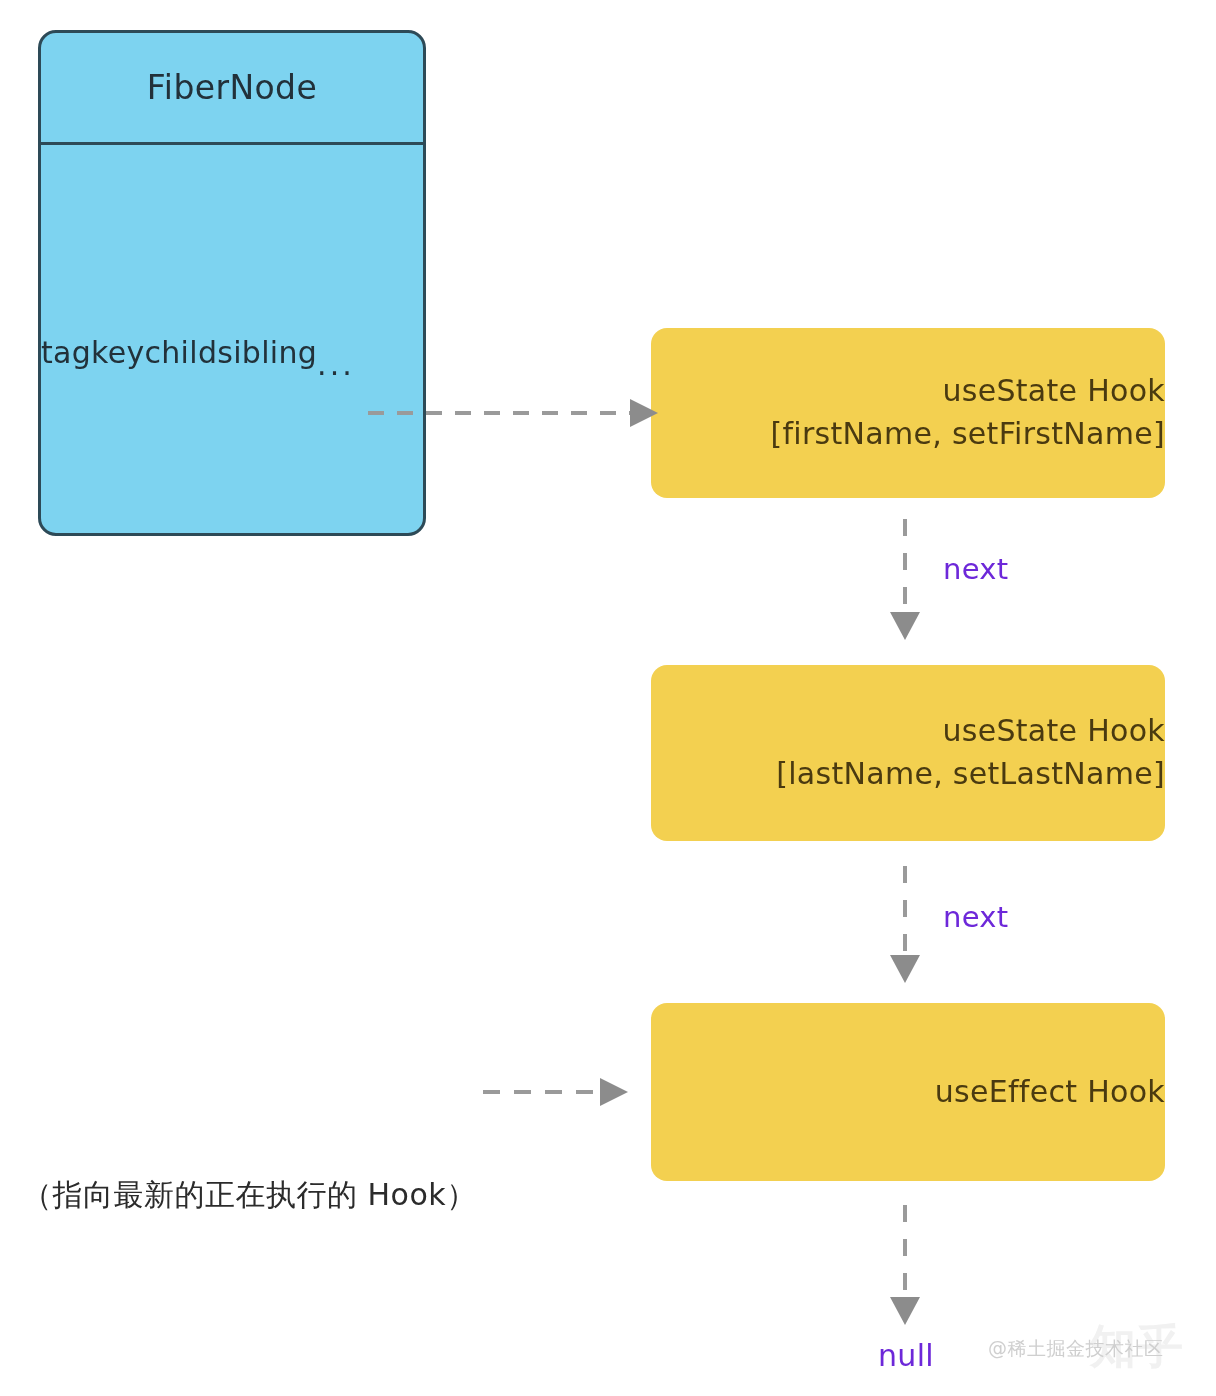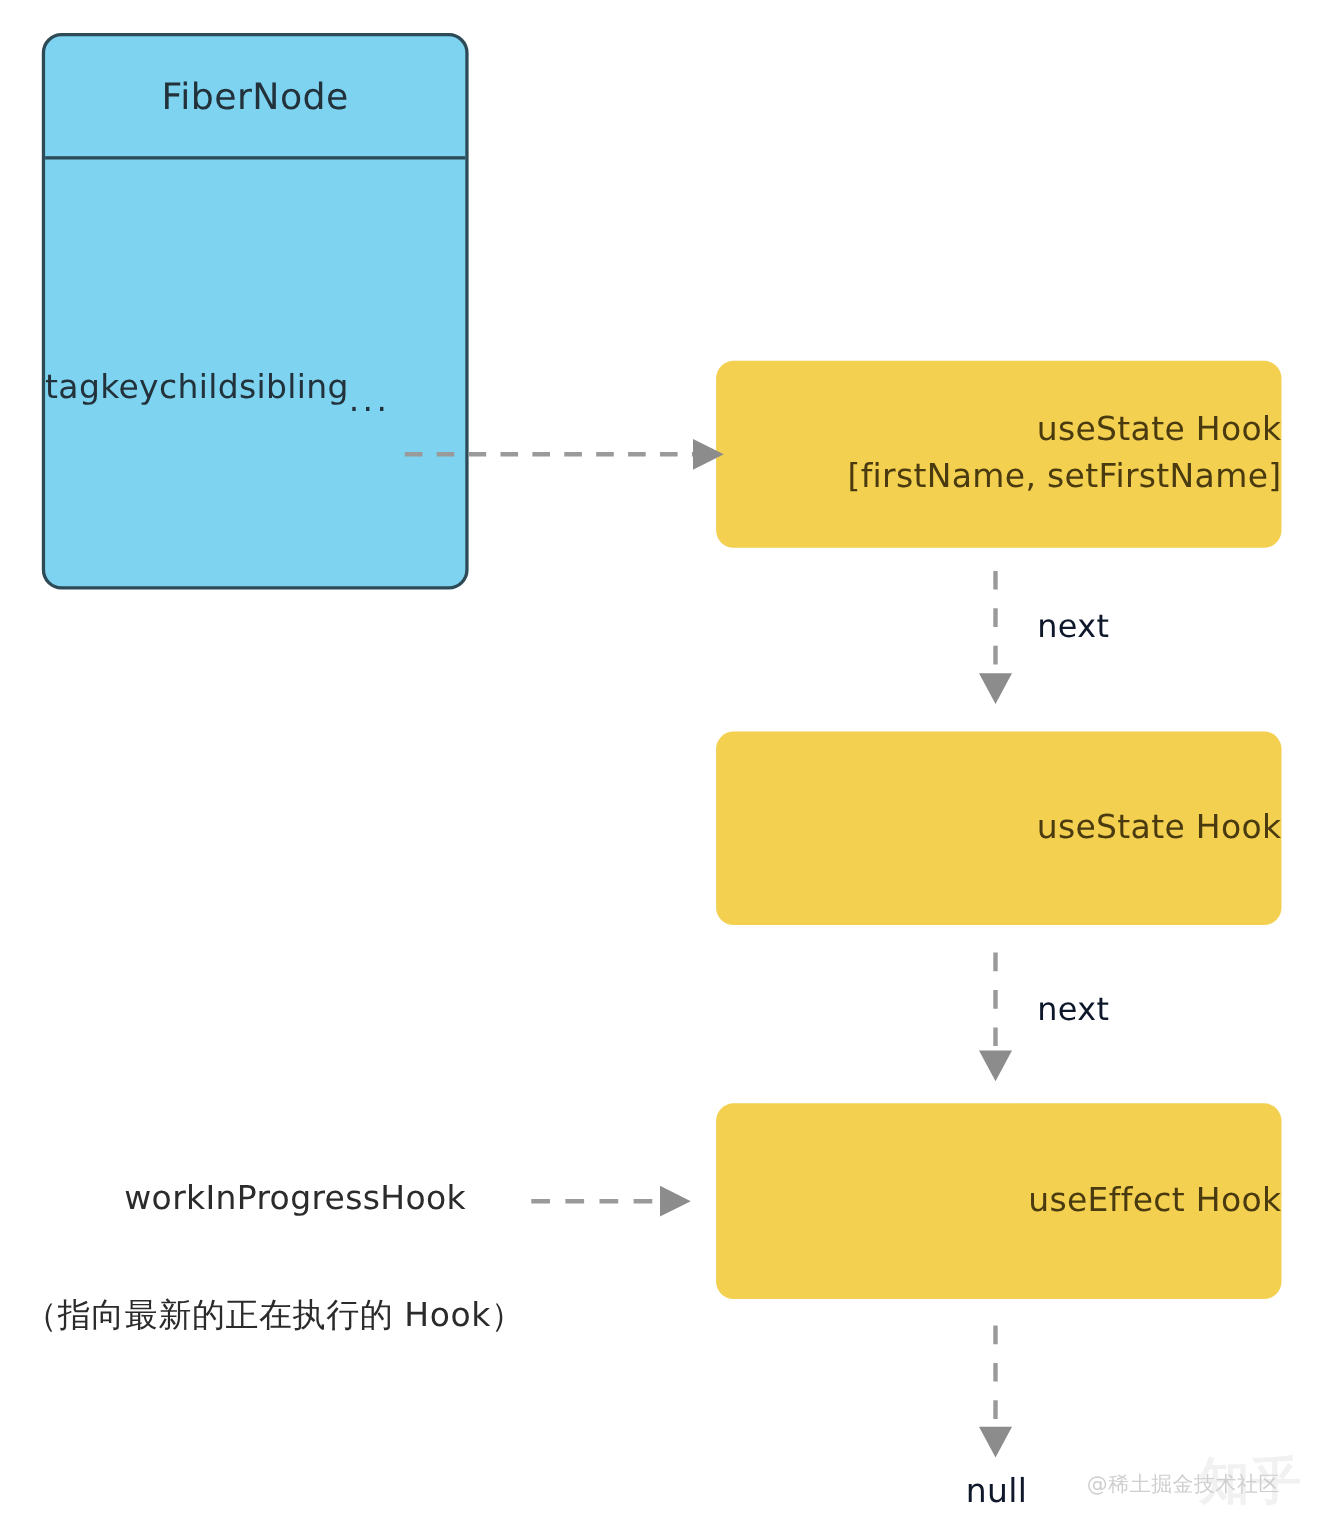--- a/index.html
+++ b/index.html
@@ -106,21 +106,21 @@
     top: 0;
     width: 1216px;
     height: 1396px;
     pointer-events: none;
   }
 
   
   .edge-label {
     position: absolute;
     font-size: 29px;
-    color: #0f172a;
+    color: #6d28d9;
     letter-spacing: 0.3px;
     white-space: nowrap;
   }
   #label-next-1 { left: 943px; top: 552px; }
   #label-next-2 { left: 943px; top: 900px; }
   #label-null   { left: 878px; top: 1338px; font-size: 30px; }
 
   #wip-label {
     position: absolute;
     left: 113px;
@@ -180,20 +180,21 @@
     </div>
   </div>
 
   <div class="hook-box" id="hook-box-1">
     <span class="hook-line">useState Hook</span>
     <span class="hook-line">[firstName, setFirstName]</span>
   </div>
 
   <div class="hook-box" id="hook-box-2">
     <span class="hook-line">useState Hook</span>
+    <span class="hook-line">[lastName, setLastName]</span>
   </div>
 
   <div class="hook-box" id="hook-box-3">
     <span class="hook-line">useEffect Hook</span>
   </div>
 
   <svg id="arrows" viewBox="0 0 1216 1396" xmlns="http://www.w3.org/2000/svg">
 
      dashed arrow into hook box 1 --&gt;
     <g>
@@ -223,19 +224,18 @@
     <g>
       <line x1="905" y1="1205" x2="905" y2="1295" stroke="#9a9a9a" stroke-width="4" stroke-dasharray="17 17" stroke-linecap="butt"></line>
       <polygon points="890,1297 920,1297 905,1325" fill="#8c8c8c"></polygon>
     </g>
   </svg>
 
   <span class="edge-label" id="label-next-1">next</span>
   <span class="edge-label" id="label-next-2">next</span>
   <span class="edge-label" id="label-null">null</span>
 
-  <span id="wip-label">workInProgressHook</span>
   <span id="wip-note">（指向最新的正在执行的 Hook）</span>
 
   <span id="zhihu-logo">知乎</span>
   <span id="watermark">@稀土掘金技术社区</span>
 
 </div>
 
 </body></html>

